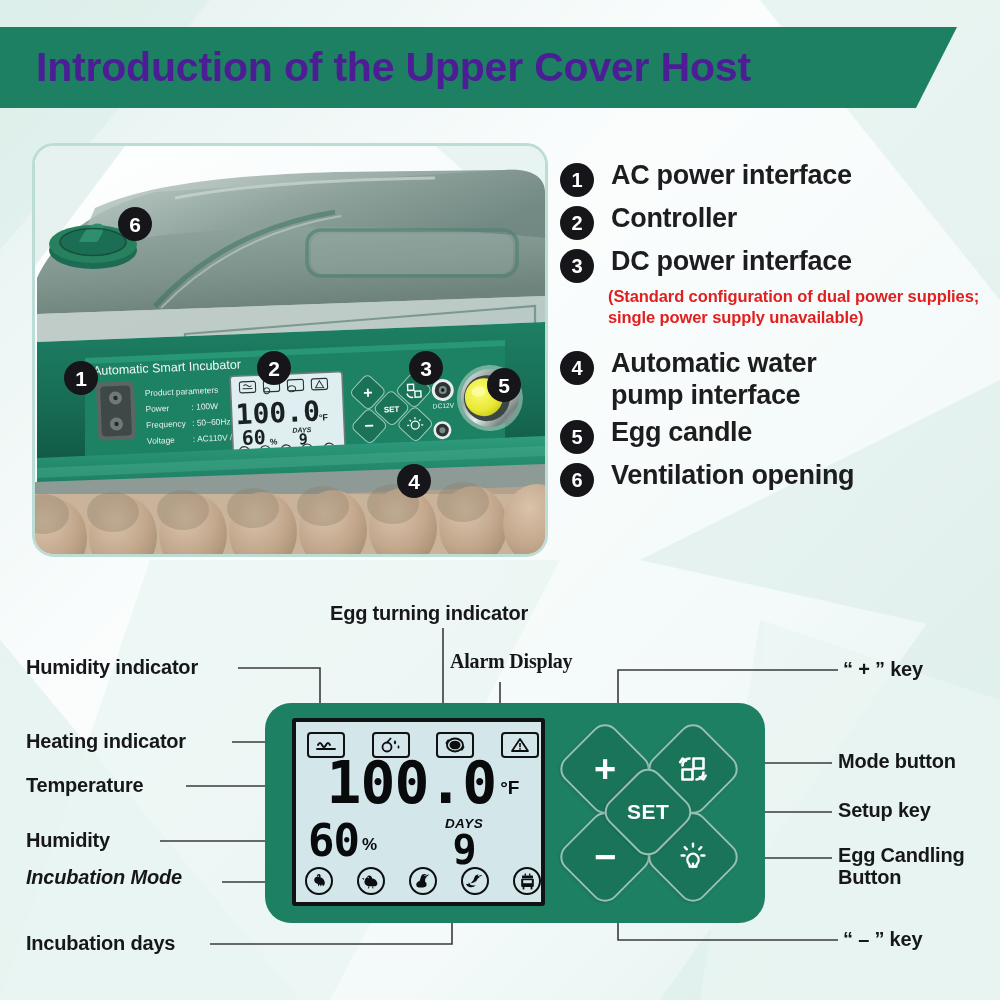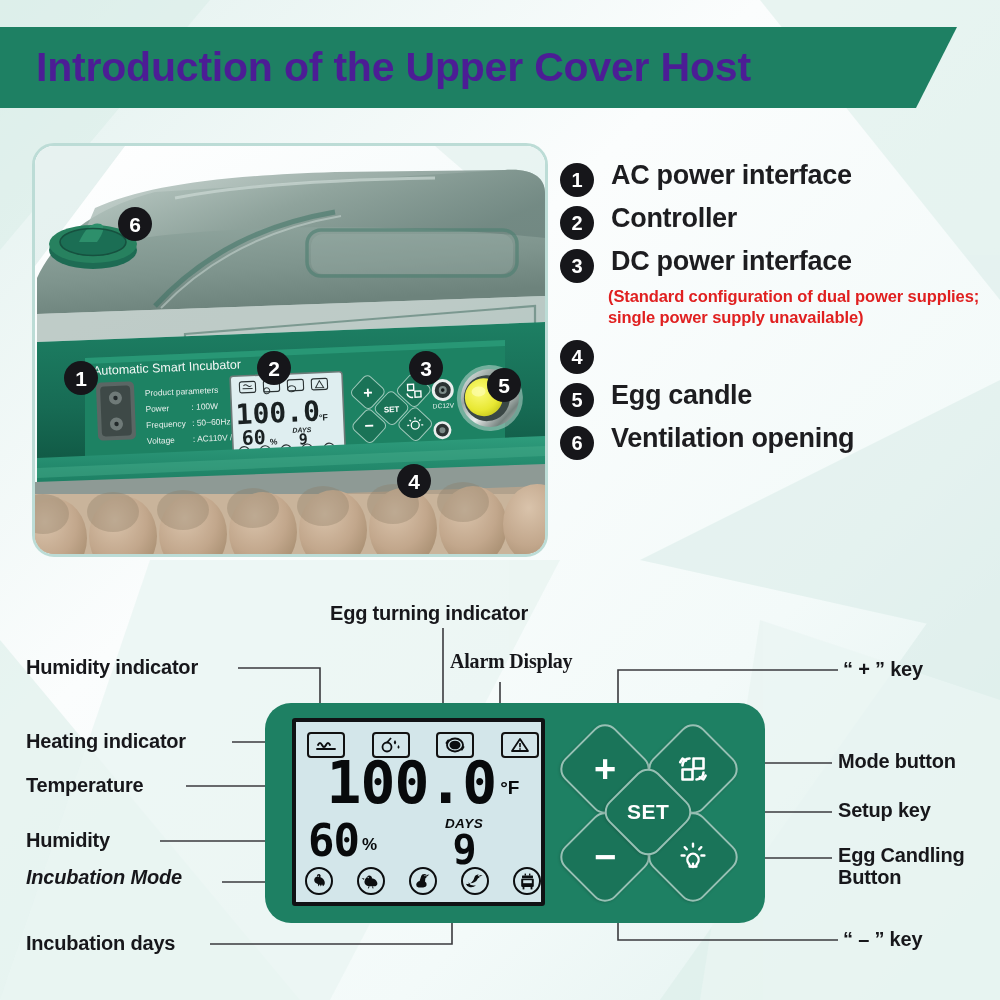--- a/index.html
+++ b/index.html
@@ -54,21 +54,21 @@
     background:#16161a; color:#fff; font-size:20px; font-weight:bold;
     display:flex; align-items:center; justify-content:center; line-height:1;
     margin-top:3px;
   }
   .legend-text{
     margin-left:17px; font-size:27px; font-weight:bold; color:#1d1d20;
     line-height:1.17; letter-spacing:-0.3px;
   }
   #legend-note{
     color:#e02020; font-size:16.5px; font-weight:bold; line-height:1.28;
-    margin:3px 0 9px 48px; letter-spacing:-0.1px;
+    margin:3px 0 20px 48px; letter-spacing:-0.1px;
   }
 
   
   #panel{
     position:absolute; left:265px; top:703px; width:500px; height:220px;
     background:var(--brand,#1e8063); border-radius:26px; z-index:4;
   }
   #lcd{
     position:absolute; left:27px; top:15px; width:253px; height:188px;
     background:#d3e6ea; border:4px solid #101214; border-radius:3px;
@@ -387,20 +387,22 @@
 
   <div class="legend-row" style="margin-bottom:0;">
     <div class="legend-num">3</div>
     <div class="legend-text">DC power interface</div>
   </div>
 
   <div id="legend-note">(Standard configuration of dual power supplies; single power supply unavailable)</div>
 
   <div class="legend-row">
     <div class="legend-num">4</div>
+    <div class="legend-text two" style="white-space:pre-line;">Automatic water
+pump interface</div>
   </div>
 
   <div class="legend-row">
     <div class="legend-num">5</div>
     <div class="legend-text">Egg candle</div>
   </div>
 
   <div class="legend-row">
     <div class="legend-num">6</div>
     <div class="legend-text">Ventilation opening</div>

